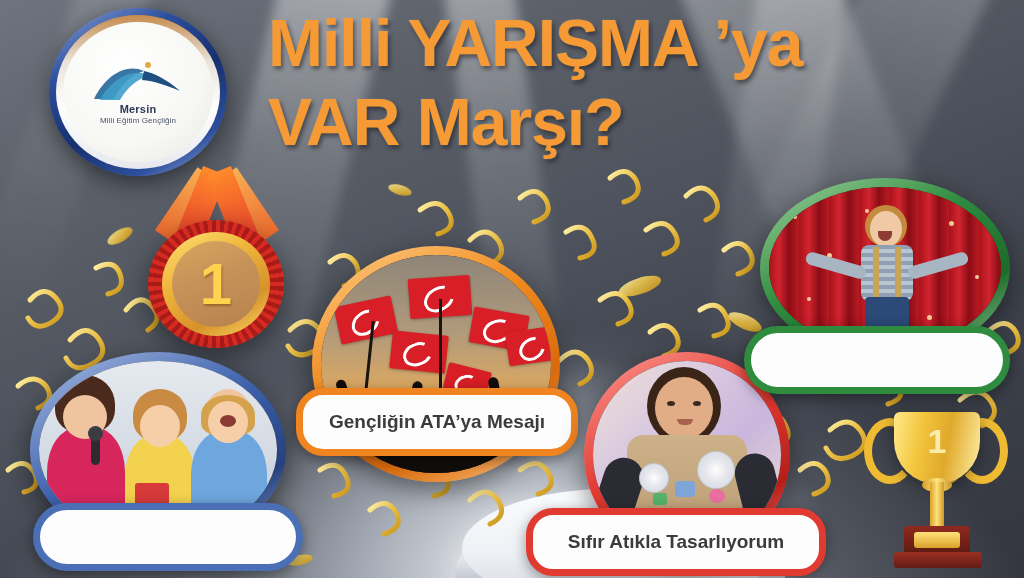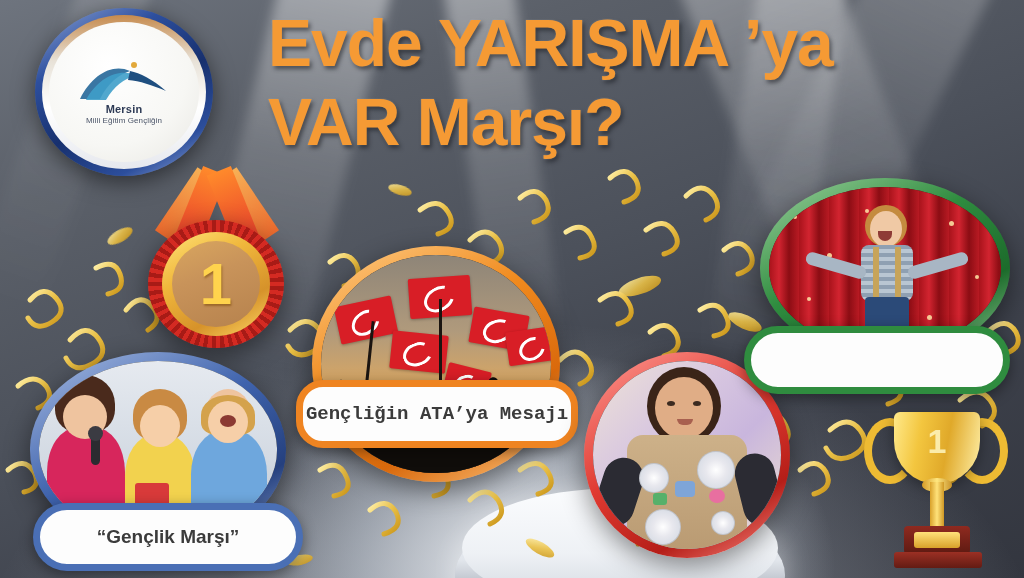--- a/index.html
+++ b/index.html
@@ -45,21 +45,21 @@
   
   .title{
     position:absolute;left:268px;top:8px;width:740px;
     color:#F59A34;font-weight:bold;font-size:66px;line-height:1.08;
     letter-spacing:-1px;
     text-shadow:2px 3px 4px rgba(20,22,28,.55), 0 0 2px rgba(255,255,255,.25);
   }
   .title .l2{display:block;margin-top:8px;}
 
   
-  .logo-wrap{position:absolute;left:35px;top:8px;width:178px;height:168px;}
+  .logo-wrap{position:absolute;left:49px;top:8px;width:178px;height:168px;}
   .logo-ring{
     position:absolute;inset:0;border-radius:50%;
     background:linear-gradient(150deg,#8fa6d8 0%,#2d4f9e 28%,#17306e 55%,#2c4e9c 80%,#9db2df 100%);
     box-shadow:0 6px 22px rgba(0,0,0,.5);
   }
   .logo-ring2{
     position:absolute;left:7px;top:7px;right:7px;bottom:7px;border-radius:50%;
     background:linear-gradient(180deg,#c68b4e 0%,#e8e2d8 30%,#ffffff 60%,#e6e8ee 100%);
   }
   .logo-face{
@@ -153,22 +153,22 @@
   .sparkle{position:absolute;border-radius:50%;background:#ffe9a8;opacity:.85;}
 
   
   .cap{
     position:absolute;background:#fdfdfd;display:flex;align-items:center;justify-content:center;
     text-align:center;font-weight:bold;color:#3b3b3b;box-shadow:0 4px 14px rgba(0,0,0,.4);
     line-height:1.18;
   }
   .cap-karaoke{left:33px;top:503px;width:270px;height:68px;border-radius:34px;
                border:7px solid #4a6fb5;font-size:19px;padding:0 6px;box-sizing:border-box;}
-  .cap-flags{left:296px;top:380px;width:268px;height:54px;border-radius:27px;
-             border:7px solid #ef8421;font-size:19px;font-family:Liberation Mono, monospace;}
+  .cap-flags{left:296px;top:388px;width:268px;height:54px;border-radius:27px;
+             border:7px solid #ef8421;font-size:19px;}
   .cap-recycle{left:526px;top:508px;width:286px;height:54px;border-radius:27px;
                border:7px solid #e03a31;font-size:19px;}
   .cap-covid{left:744px;top:326px;width:266px;height:68px;border-radius:34px;
              border:7px solid #2f8c3f;font-size:19px;padding:0 6px;box-sizing:border-box;}
 </style>
 </head>
 <body>
 
 <div id="poster">
 
@@ -255,21 +255,21 @@
         <path d="M12,41 C24,19 44,9 62,16 C50,20 40,27 32,41 Z" fill="#3f9ec9" opacity=".9"></path>
         <path d="M56,12 C66,14 78,20 92,32 C78,26 66,22 54,21 Z" fill="#1f4f80"></path>
         <circle cx="60" cy="6" r="3" fill="#e2a93c"></circle>
       </svg>
       <div class="logo-name">Mersin</div>
       <div class="logo-sub">Milli Eğitim Gençliğin</div>
     </div>
   </div>
 
   <div class="title">
-    <span class="l1">Evde YARIŞMA ’ya</span>
+    <span class="l1">Milli YARIŞMA ’ya</span>
     <span class="l2">VAR Marşı?</span>
   </div>
 
   <div class="medal">
     <div class="ribbon">
       <i class="r3"></i>
         <i class="r4"></i>
         <i class="r1"></i>
         <i class="r2"></i>
     </div>
@@ -312,21 +312,20 @@
 
       <div class="kid" style="left:152px;width:76px;height:108px;background:#6ea7dd;"></div>
       <div class="head" style="left:166px;bottom:100px;width:46px;height:50px;background:#efc49f;"></div>
       <div class="head" style="left:162px;bottom:104px;width:54px;height:40px;background:#d4a24c;border-radius:50% 50% 30% 30%;"></div>
       <div class="head" style="left:169px;bottom:96px;width:40px;height:42px;background:#f6cfa8;"></div>
       <div style="position:absolute;left:181px;bottom:112px;width:16px;height:12px;border-radius:50%;background:#8b3a32;"></div>
     </div>
   </div>
   <div class="cap cap-karaoke">
     <div>
-      <div>“Gençlik Marşı”</div>
     </div>
   </div>
 
   <div class="photo p-flags">
     <div class="inner">
       <div class="sky"></div>
       <div class="sunglow"></div>
       <div class="tflag" style="left:16px;top:46px;width:58px;height:38px;transform:rotate(-12deg);"></div>
       <div class="tflag" style="left:70px;top:78px;width:56px;height:38px;transform:rotate(6deg);"></div>
       <div class="tflag" style="left:88px;top:22px;width:62px;height:40px;transform:rotate(-4deg);"></div>
@@ -363,20 +362,23 @@
       <div style="position:absolute;left:146px;top:92px;width:40px;height:74px;border-radius:20px;background:#2b2b33;transform:rotate(-14deg);"></div>
       <div class="cd" style="left:52px;top:148px;width:34px;height:34px;"></div>
       <div class="cd" style="left:104px;top:90px;width:36px;height:36px;"></div>
       <div class="cd" style="left:46px;top:102px;width:28px;height:28px;"></div>
       <div class="cd" style="left:118px;top:150px;width:22px;height:22px;"></div>
       <div style="position:absolute;left:82px;top:120px;width:20px;height:16px;border-radius:4px;background:#7ea5d8;"></div>
       <div style="position:absolute;left:116px;top:128px;width:16px;height:14px;border-radius:50%;background:#e86fa0;"></div>
       <div style="position:absolute;left:60px;top:132px;width:14px;height:12px;border-radius:3px;background:#56b06a;"></div>
     </div>
   </div>
+  <div class="cap cap-recycle">
+    <span>Sıfır Atıkla Tasarlıyorum</span>
+  </div>
 
   <div class="photo p-covid">
     <div class="inner">
       <div class="curtain"></div>
       <div class="sparkle" style="left:24px;top:28px;width:4px;height:4px;"></div>
       <div class="sparkle" style="left:58px;top:66px;width:5px;height:5px;"></div>
       <div class="sparkle" style="left:38px;top:110px;width:4px;height:4px;"></div>
       <div class="sparkle" style="left:180px;top:34px;width:5px;height:5px;"></div>
       <div class="sparkle" style="left:206px;top:88px;width:4px;height:4px;"></div>
       <div class="sparkle" style="left:158px;top:128px;width:5px;height:5px;"></div>

